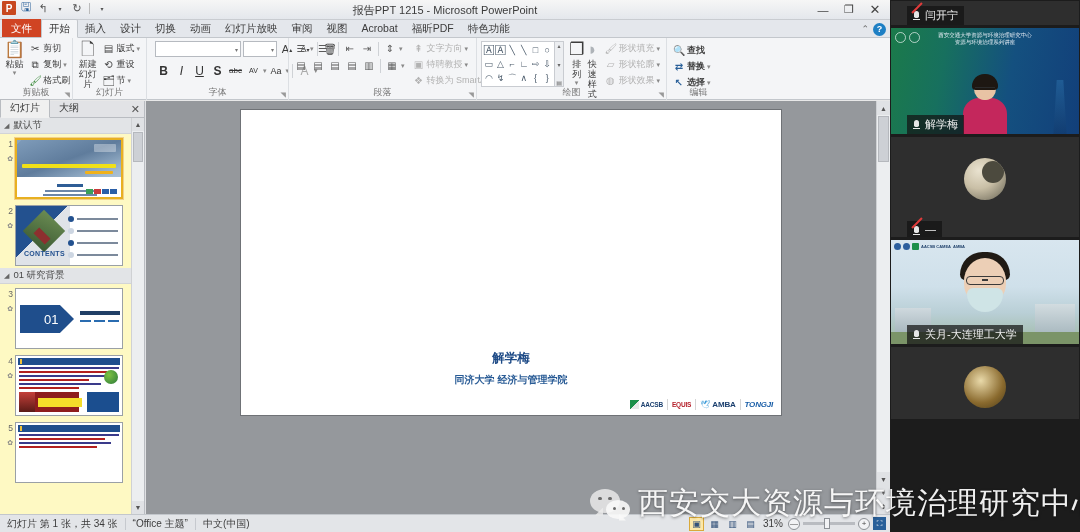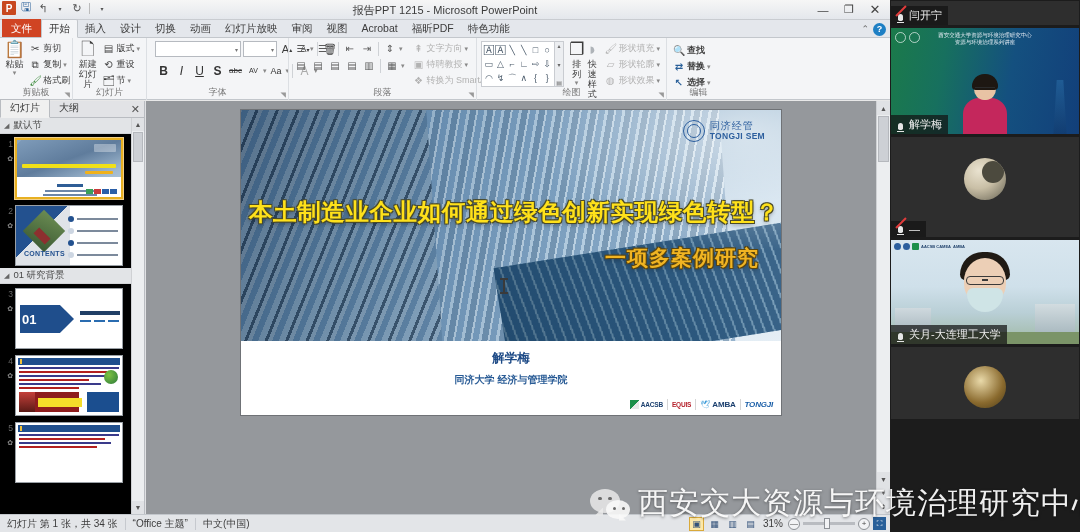--- a/index.html
+++ b/index.html
@@ -116,21 +116,21 @@
   
   .opane { position:absolute; left:0; top:0; width:145px; bottom:0; background:#f0f0f0;
            border-right:1px solid #b9bcc1; }
   .opanetabs { display:flex; height:17px; background:#e2e3e6; align-items:flex-end;
                border-bottom:1px solid #b9bcc1; position:relative; }
   .otab { font-size:10px; padding:1px 9px 2px; color:#3c3c3c; }
   .otab.active { background:#f0f0f0; border:1px solid #b9bcc1; border-bottom:1px solid #f0f0f0;
                  margin-bottom:-1px; }
   .oclose { position:absolute; right:4px; top:2px; font-size:11px; color:#555; }
   .othumbs { position:absolute; left:0; right:13px; top:17px; bottom:0; overflow:hidden;
-             background:#000000; }
+             background:#fef9c3; }
   .secthead { display:flex; align-items:center; gap:4px; height:16px; padding-left:4px;
               background:#e2e4e7; border-bottom:1px solid #d2d4d7; }
   .secttri { font-size:7px; color:#666; }
   .sectname { font-size:9.5px; color:#4a4a4a; }
   .throw { display:flex; align-items:flex-start; padding:4px 2px 2px 2px; gap:2px; }
   .thnum { width:11px; font-size:8.5px; color:#666; text-align:right; padding-top:1px;
            display:flex; flex-direction:column; align-items:flex-end; }
   .thstar { font-size:7px; color:#888; margin-top:6px; }
   .thumb { width:108px; height:61px; border:1px solid #9aa0a6; background:#fff;
            position:relative; overflow:hidden; }
@@ -176,21 +176,21 @@
              flex-direction:column; gap:6px; }
   .t2item { display:flex; align-items:center; gap:3px; }
   .t2dot { width:6px;height:6px;border-radius:50%;background:#23518f; flex:none; }
   .t2dot.l { background:#cdd6e2; }
   .t2line { height:2px; background:#7c8a9c; flex:1; }
 
   .t3 { position:absolute; inset:0; background:#fff; }
   .t3arrow { position:absolute; left:4px; top:16px; width:54px; height:28px; background:#1f4e8c;
              clip-path: polygon(0 0, 74% 0, 100% 50%, 74% 100%, 0 100%); display:flex;
              align-items:center; }
-  .t3num { color:#fff; font-size:13px; font-weight:bold; margin-left:2px; }
+  .t3num { color:#fff; font-size:13px; font-weight:normal; margin-left:24px; }
   .t3tx { position:absolute; left:64px; top:22px; width:40px; height:4px; background:#213f66; }
   .t3tags { position:absolute; left:64px; top:31px; display:flex; gap:3px; }
   .t3tag { width:11px; height:2px; background:#2a6cb0; }
 
   .t4 { position:absolute; inset:0; background:#fff; }
   .t4hd { position:absolute; left:2px; right:2px; top:2px; height:7px; background:#1f4e8c; }
   .t4hdb { position:absolute; left:4px; top:3px; width:2px; height:5px; background:#f0c23a; }
   .t4body { position:absolute; left:3px; right:3px; top:11px; bottom:3px; }
   .t4ln { height:2px; margin-bottom:2px; background:#3a3a8a; }
   .t4ln.r { background:#b32020; }
@@ -304,21 +304,21 @@
             border:1px solid #8d9196; }
   .zfit { width:13px;height:13px;background:#2a6099;color:#fff;font-size:8px;
           display:flex;align-items:center;justify-content:center; }
 
   
   #vpanel { position:absolute; left:890px; top:0; width:190px; height:532px; background:#1c1c1c;
             display:flex; flex-direction:column; gap:3px; padding:1px 0; }
   .vtile { position:relative; width:188px; height:105px; margin:0 1px; background:#2e2e2e;
            overflow:hidden; }
   .vtile.active { outline:2px solid #3ad363; outline-offset:-2px; }
-  .vname { position:absolute; left:0; bottom:0; display:flex; align-items:flex-end; gap:3px;
+  .vname { position:absolute; left:16px; bottom:0; display:flex; align-items:flex-start; gap:3px;
            background:rgba(20,20,20,.72); padding:2px 6px 2px 4px; }
   .vname span.nm { font-size:11px; color:#f0f0f0; white-space:nowrap; }
   .micon { position:relative; width:11px; height:12px; display:flex; align-items:center;
            justify-content:center; }
   .micbody { width:5px;height:7px;border-radius:3px 3px 2px 2px;background:#e6e6e6; }
   .micbase { position:absolute; bottom:0; width:7px; height:1.5px; background:#e6e6e6; }
   .micslash { position:absolute; left:-1px; top:-1px; width:14px; height:2px; background:#e03b3b;
               transform:rotate(-45deg); transform-origin:center; }
   .avatar { position:absolute; left:50%; top:42%; transform:translate(-50%,-50%);
             width:42px; height:42px; border-radius:50%; overflow:hidden; }
@@ -800,36 +800,20 @@
         <div class="oscroll">
           <div class="osup">▲</div>
           <div class="osthumb"></div>
           <div class="osdn">▼</div>
         </div>
       </div>
 
       <div class="spane">
         <div class="slidewrap">
           <div class="slide">
-            <div class="sphoto">
-              <div class="bldg"></div>
-              <div class="bldg2"></div>
-              <div class="glassband"></div>
-              <div class="skyglow"></div>
-              <div class="tjlogo">
-                <div class="tjseal"></div>
-                <div class="tjtxt">
-                  <span class="tjcn">同济经管</span>
-                  <span class="tjen">TONGJI SEM</span>
-                </div>
-              </div>
-              <div class="stitle">本土制造业企业如何通过绿色创新实现绿色转型？</div>
-              <div class="ssub">一项多案例研究</div>
-              <div class="cursorI"></div>
-            </div>
             <div class="sfoot">
               <div class="pname">解学梅</div>
               <div class="paff">同济大学 经济与管理学院</div>
               <div class="accred">
                 <div class="acc">
                   <span class="accsq"></span>
                   <span class="acctx">AACSB</span>
                 </div>
                 <div class="accsep"></div>
                 <div class="acc">

